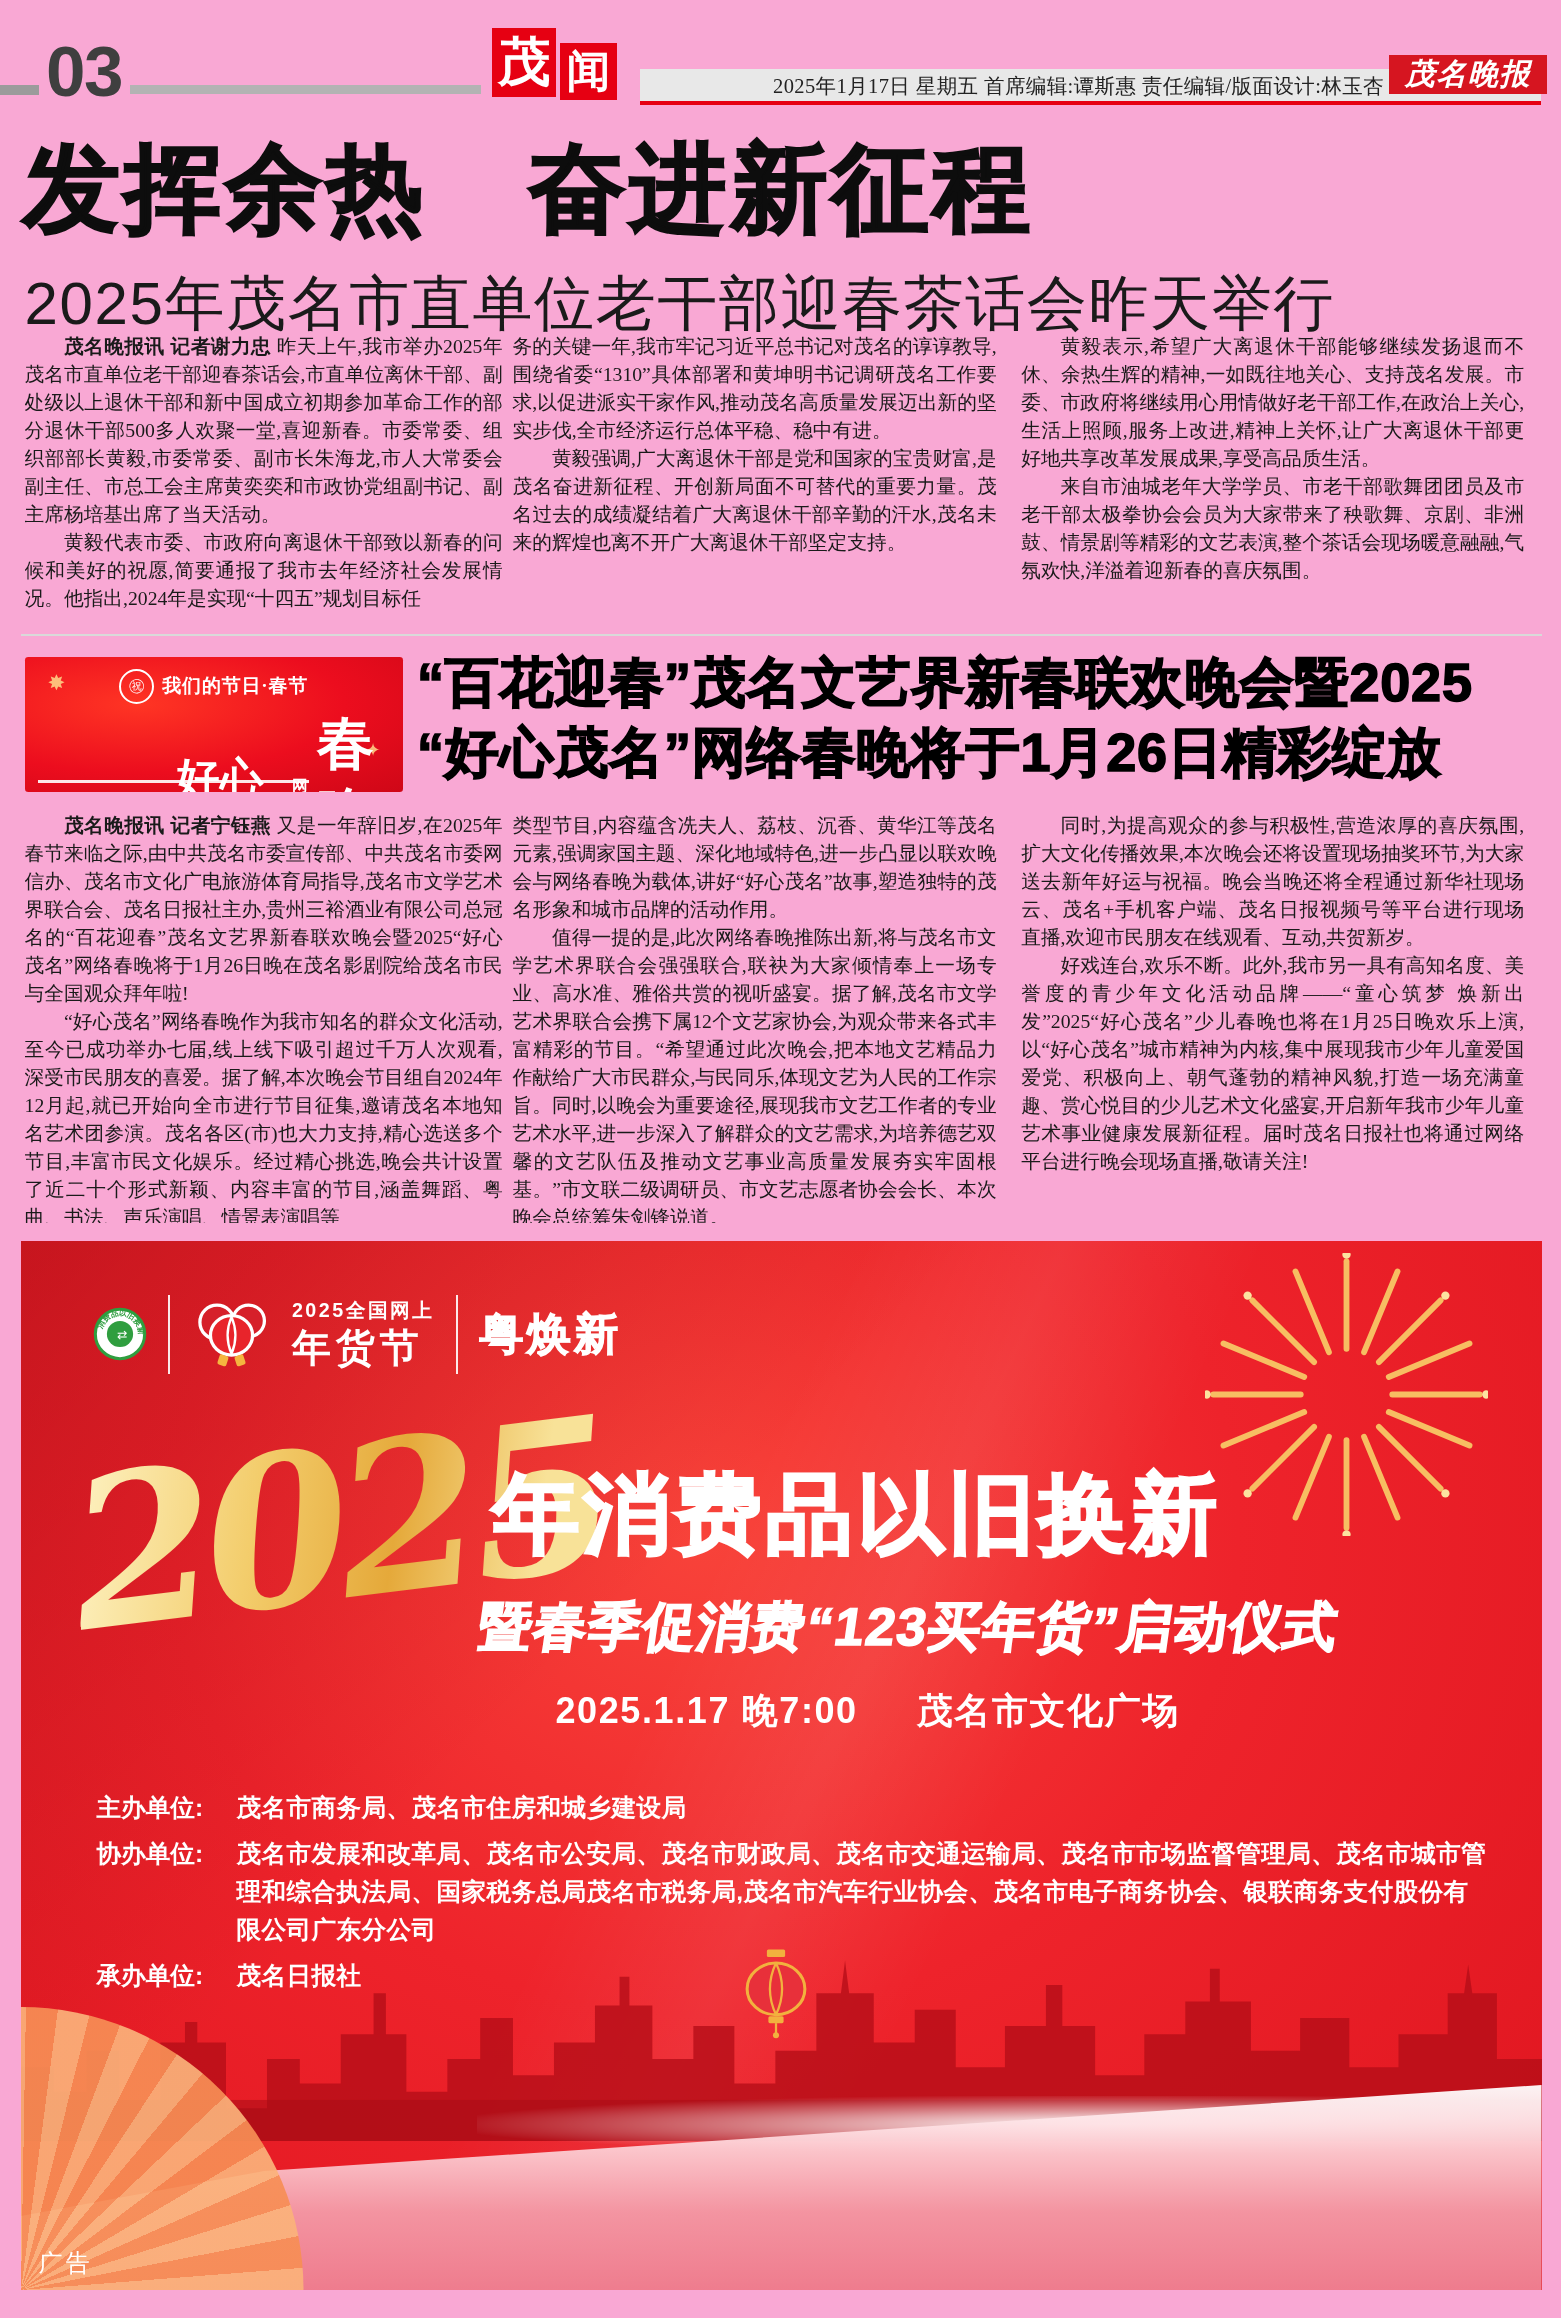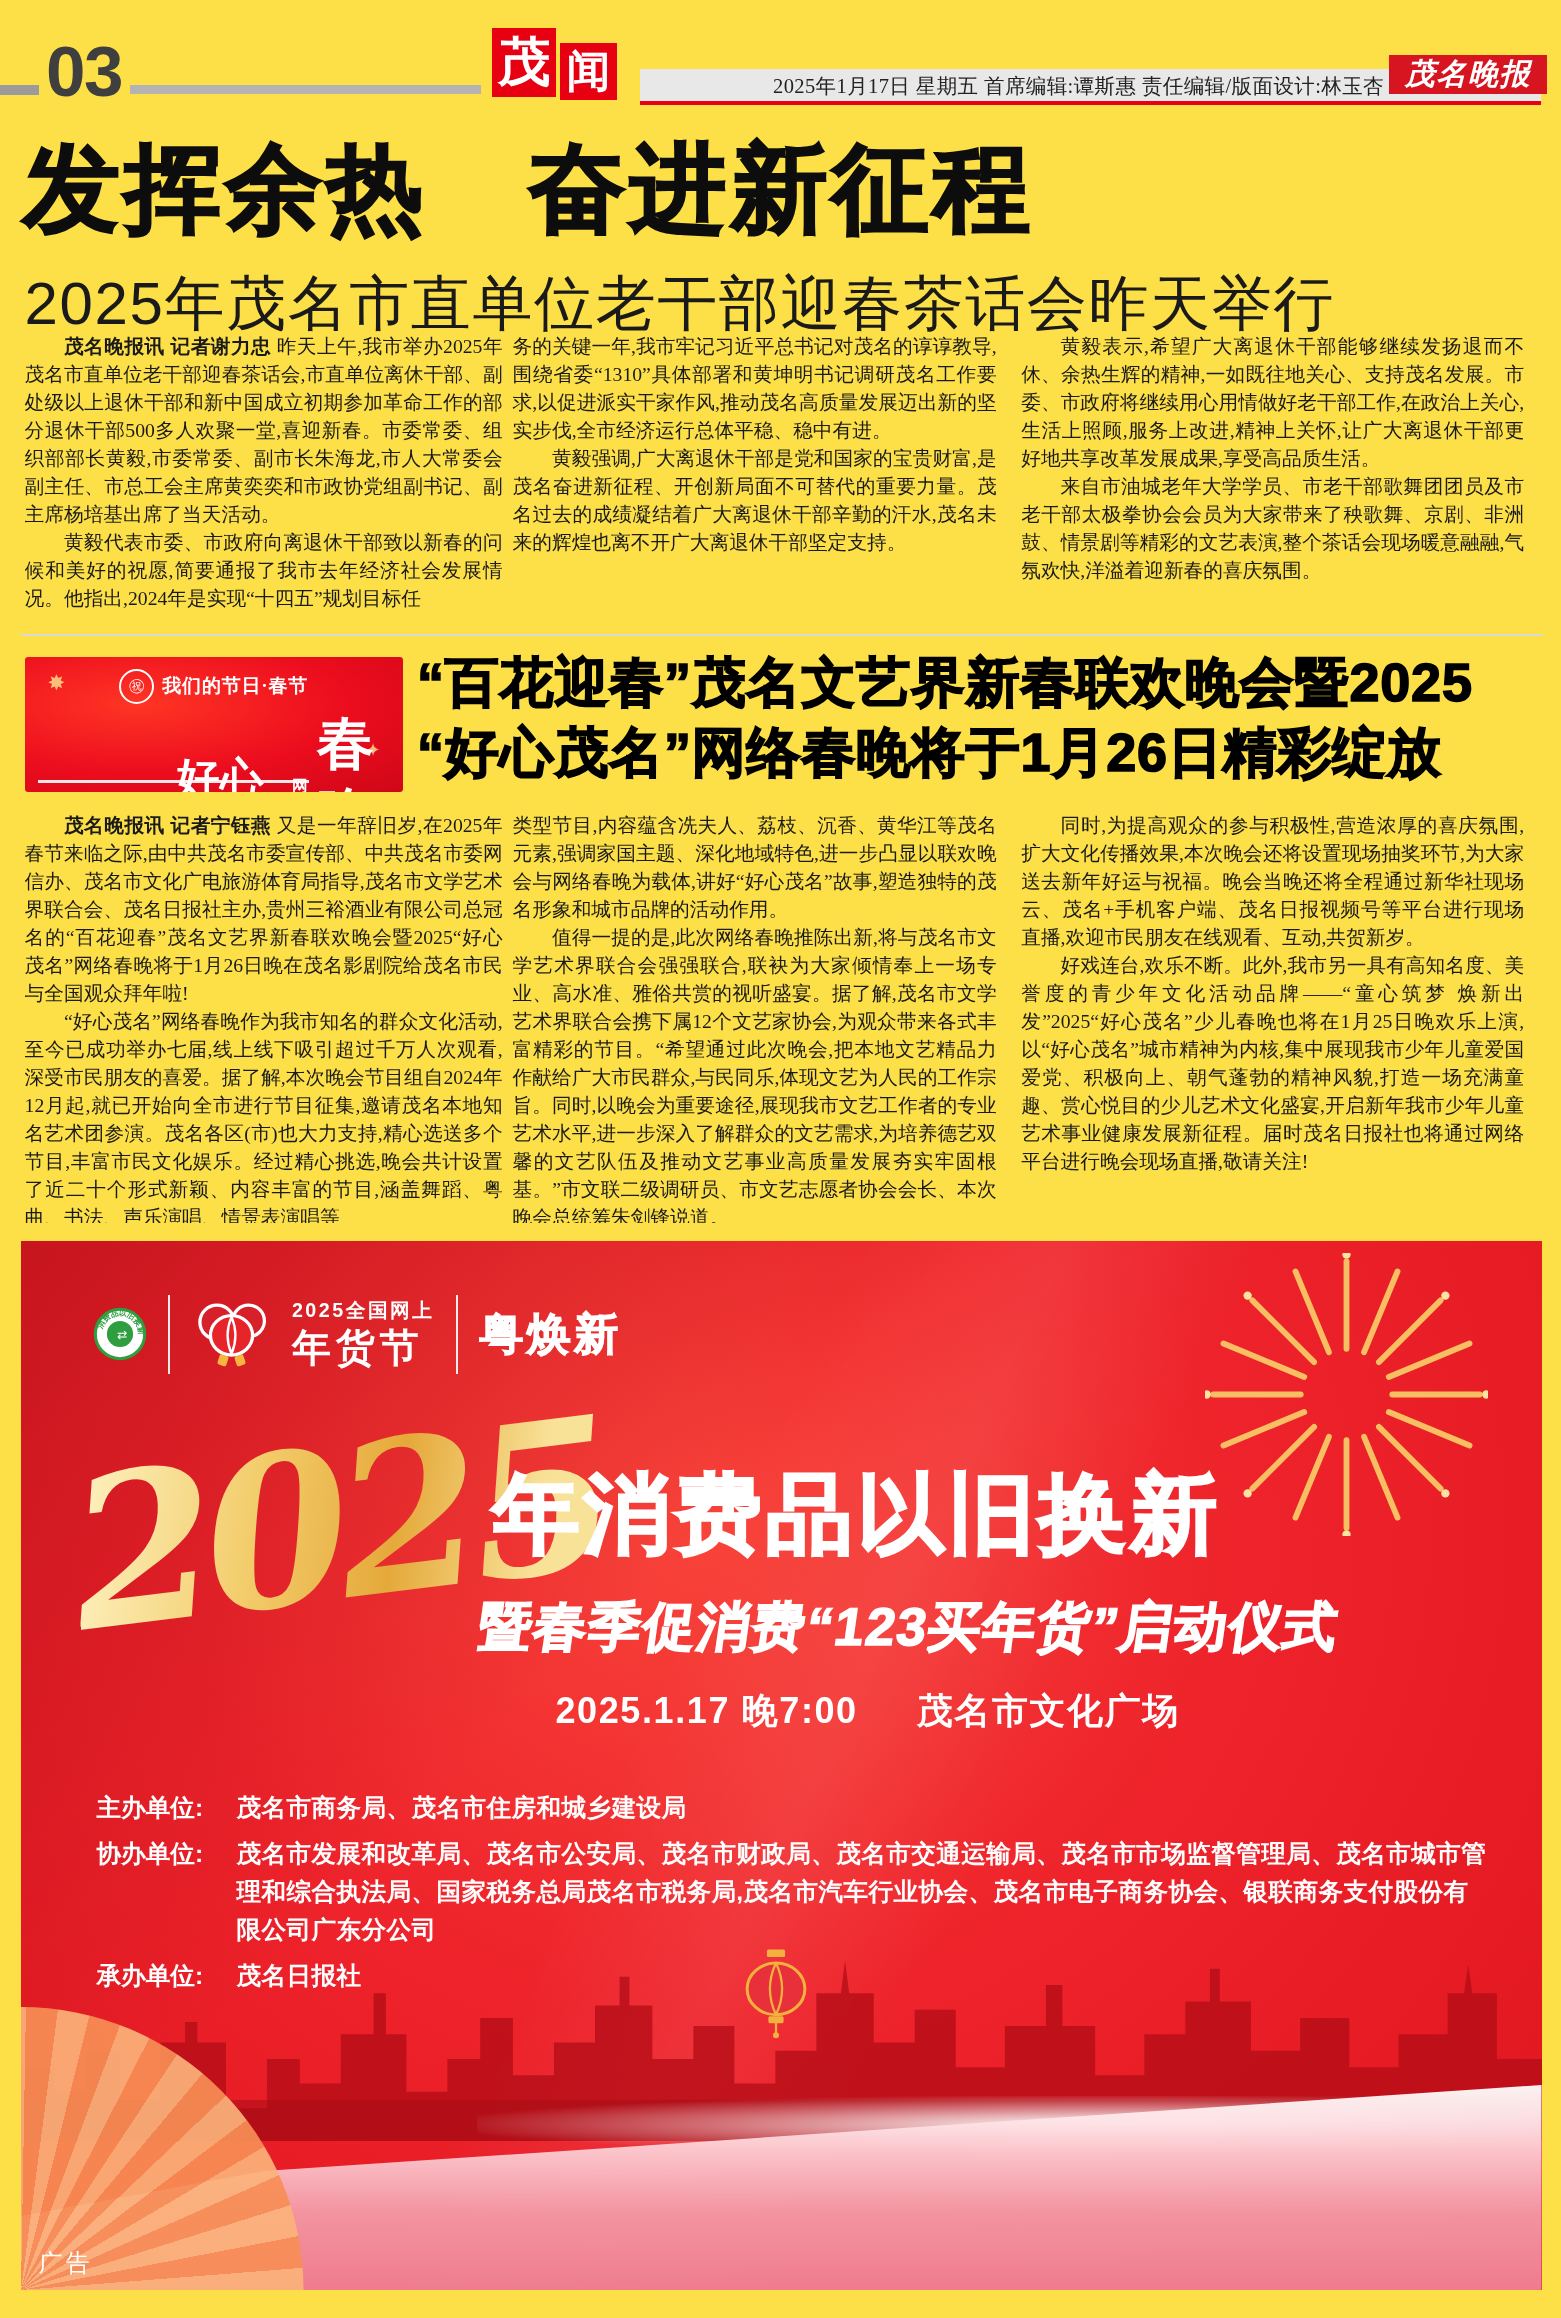--- a/index.html
+++ b/index.html
@@ -1,16 +1,16 @@
 <!DOCTYPE html>
 <html style="font-size:13px"><head>
 <meta charset="utf-8">
 <style>
   html,body{margin:0;padding:0;background:#fff;}
-  #page{position:relative;width:1562px;height:2319px;background:#fde047;overflow:hidden;
+  #page{position:relative;width:1562px;height:2319px;background:#f9a8d4;overflow:hidden;
         font-family:"Liberation Sans",sans-serif;color:#111;}
   .abs{position:absolute;}
 
   
   .hdr-dash{left:0;top:85px;width:39px;height:9.8px;background:#9b9b9b;}
   .hdr-num{left:46px;top:31px;font-size:71px;font-weight:700;color:#3f3f3f;letter-spacing:-1.6px;}
   .hdr-rule{left:130px;top:85px;width:351px;height:9px;background:#b3b3b3;}
   .sec-box{background:#e60012;color:#fff;display:flex;align-items:center;justify-content:center;
            font-weight:900;font-family:"Liberation Serif",serif;}
   .sec1{left:492px;top:28px;width:64px;height:69px;font-size:53px;}

